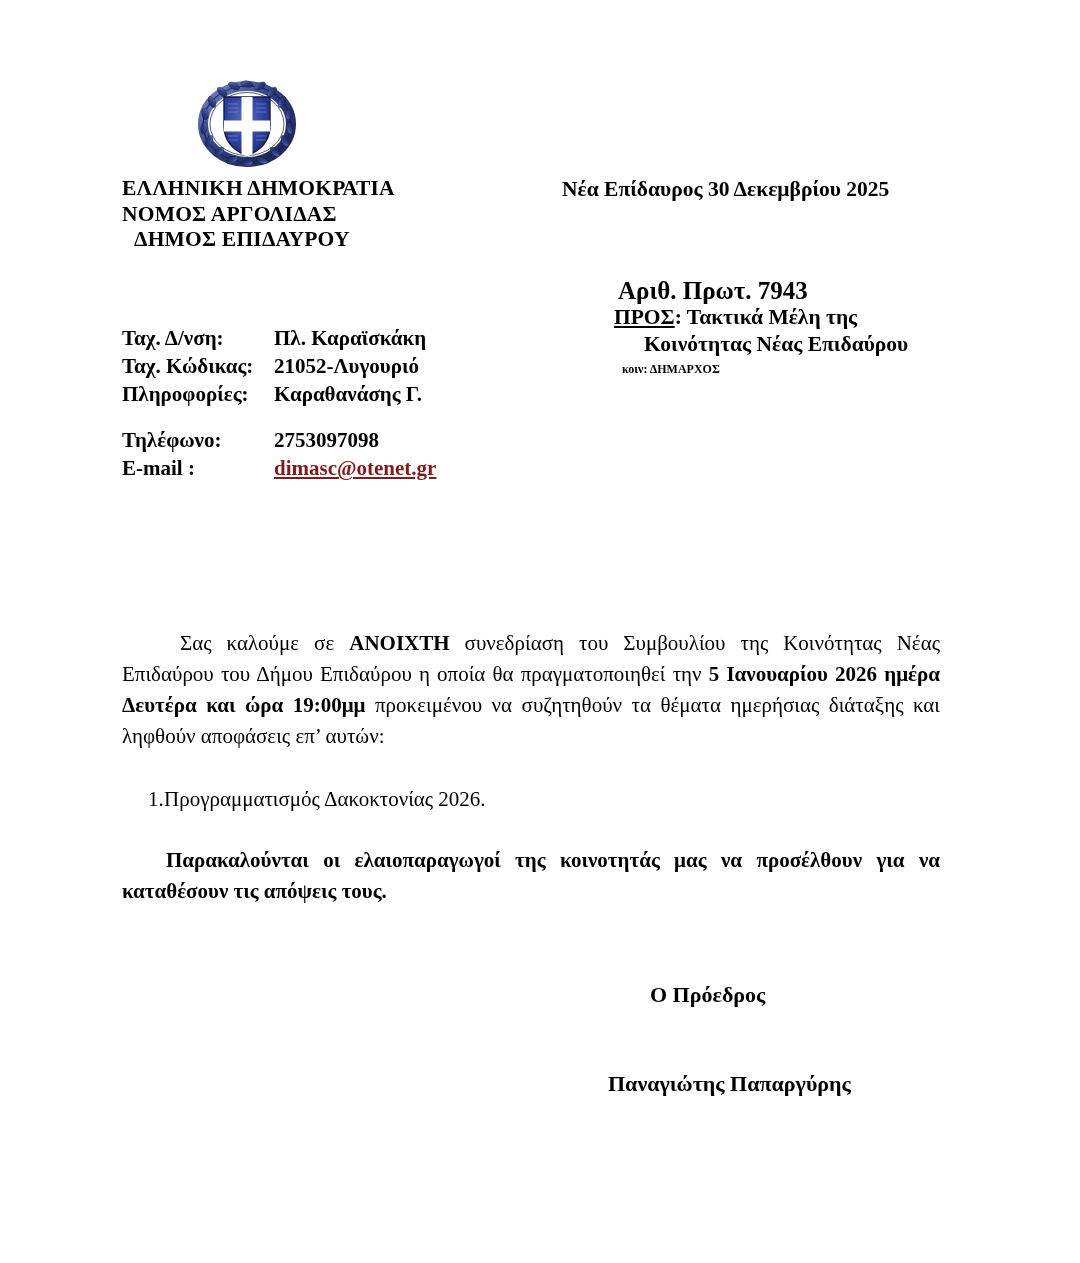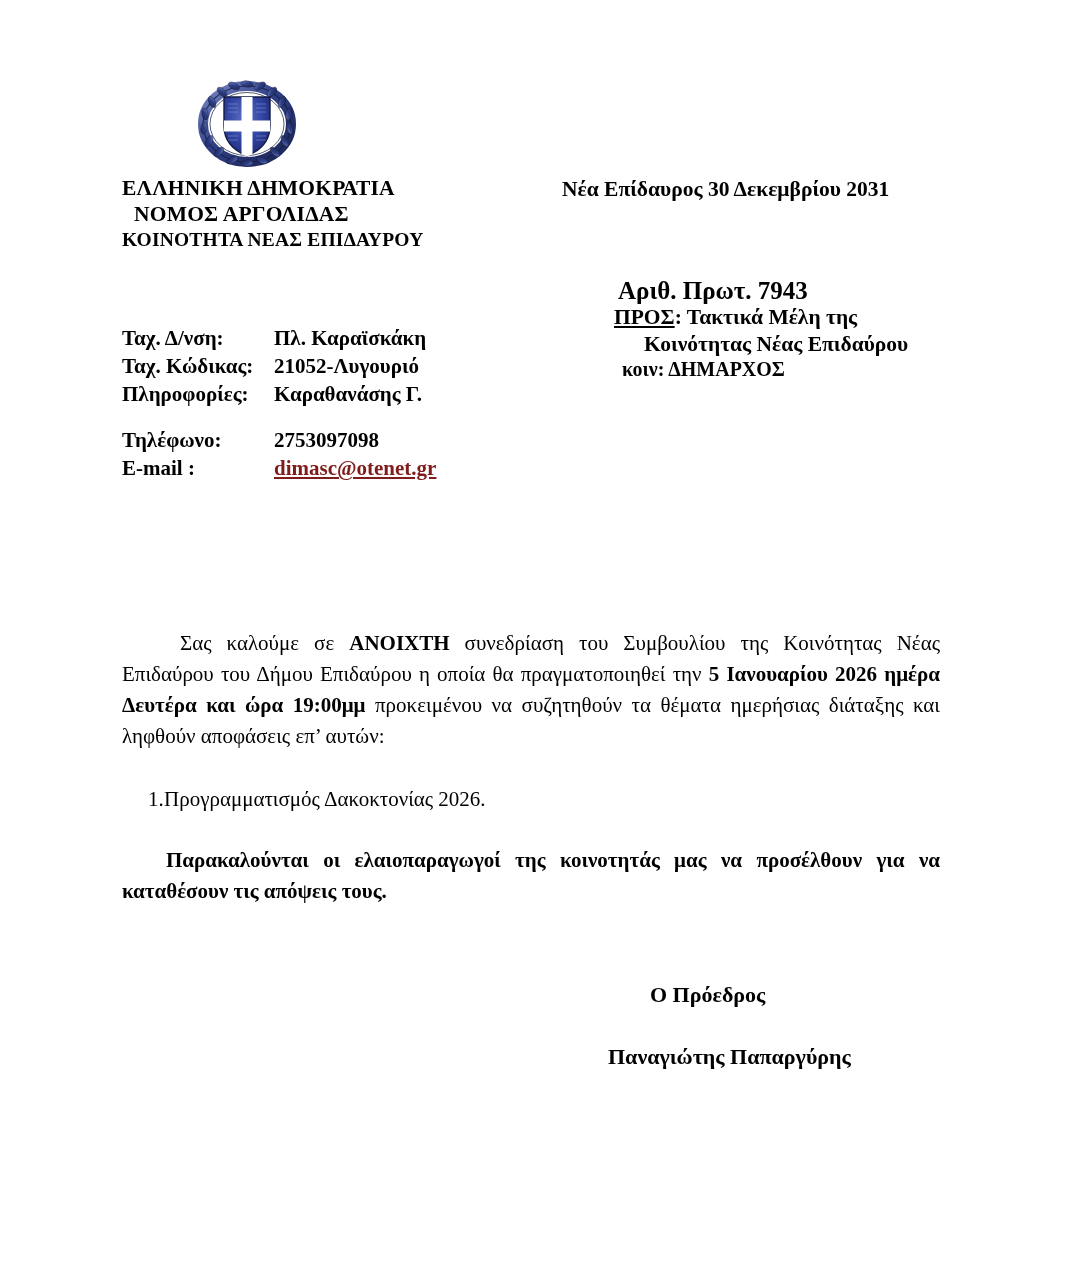--- a/index.html
+++ b/index.html
@@ -48,21 +48,21 @@
     width: 420px;
   }
   .org-line {
     font-weight: bold;
     font-size: 21.5px;
     line-height: 25.5px;
     white-space: nowrap;
     letter-spacing: 0.2px;
   }
   .org-line.l1 { margin-left: 0px; }
-  .org-line.l2 { margin-left: 12px; }
+  .org-line.l2 { margin-left: 0; }
   .org-line.l3 { margin-left: 12px; }
   .org-line.l4 { margin-left: 0px; font-size: 19.5px; }
 
   .contact {
     position: absolute;
     left: 122px;
     top: 148px;
     width: 430px;
   }
   .crow {
@@ -108,21 +108,21 @@
   .recip-line {
     font-weight: bold;
     font-size: 21.5px;
     line-height: 27px;
     white-space: nowrap;
   }
   .recip-line.r1 u { text-decoration: underline; }
   .recip-line.r2 { padding-left: 30px; }
   .cc-line {
     font-weight: bold;
-    font-size: 20px;
+    font-size: 12px;
     line-height: 22px;
     white-space: nowrap;
     padding-left: 8px;
   }
 
   
   .subject {
     position: absolute;
     left: 122px;
     top: 576px;
@@ -182,21 +182,21 @@
     position: absolute;
     left: 650px;
     top: 982px;
     font-size: 22px;
     font-weight: bold;
     white-space: nowrap;
   }
   .sig-name {
     position: absolute;
     left: 608px;
-    top: 1044px;
+    top: 1071px;
     font-size: 22px;
     font-weight: bold;
     white-space: nowrap;
   }
 </style>
 </head>
 <body>
 
 <div class="page">
 
@@ -259,21 +259,21 @@
         <line x1="63" y1="66" x2="73" y2="66"></line>
       </g>
     </svg>
   </div>
 
   <div class="header-block">
 
     <div class="hdr-left">
       <div class="org-line l1">ΕΛΛΗΝΙΚΗ ΔΗΜΟΚΡΑΤΙΑ</div>
       <div class="org-line l2">ΝΟΜΟΣ ΑΡΓΟΛΙΔΑΣ</div>
-      <div class="org-line l4">ΚΟΙΝΟΤΗΤΑ ΝΕΑΣ ΕΠΙΔΑΥΡΟΥ</div>
+      <div class="org-line l3">ΔΗΜΟΣ ΕΠΙΔΑΥΡΟΥ</div>
     </div>
 
     <div class="contact">
       <div class="crow">
         <span class="lbl">Ταχ. Δ/νση:</span>
         <span class="val">Πλ. Καραϊσκάκη</span>
       </div>
       <div class="crow">
         <span class="lbl">Ταχ. Κώδικας:</span>
         <span class="val">21052-Λυγουριό</span>
@@ -287,21 +287,21 @@
         <span class="lbl">Τηλέφωνο:</span>
         <span class="val">2753097098</span>
       </div>
       <div class="crow">
         <span class="lbl">E-mail :</span>
         <span class="val"><a class="mail-link" href="#">dimasc@otenet.gr</a></span>
       </div>
     </div>
 
     <div class="hdr-right">
-      <div class="place-date">Νέα Επίδαυρος   30 Δεκεμβρίου 2031</div>
+      <div class="place-date">Νέα Επίδαυρος   30 Δεκεμβρίου 2025</div>
       <div class="protocol">Αριθ. Πρωτ. 7943</div>
       <div class="recipient">
         <div class="recip-line r1"><u>ΠΡΟΣ</u><span>: Τακτικά Μέλη της</span></div>
         <div class="recip-line r2">Κοινότητας Νέας Επιδαύρου</div>
         <div class="cc-line">κοιν: ΔΗΜΑΡΧΟΣ</div>
       </div>
     </div>
   </div>
 
 

